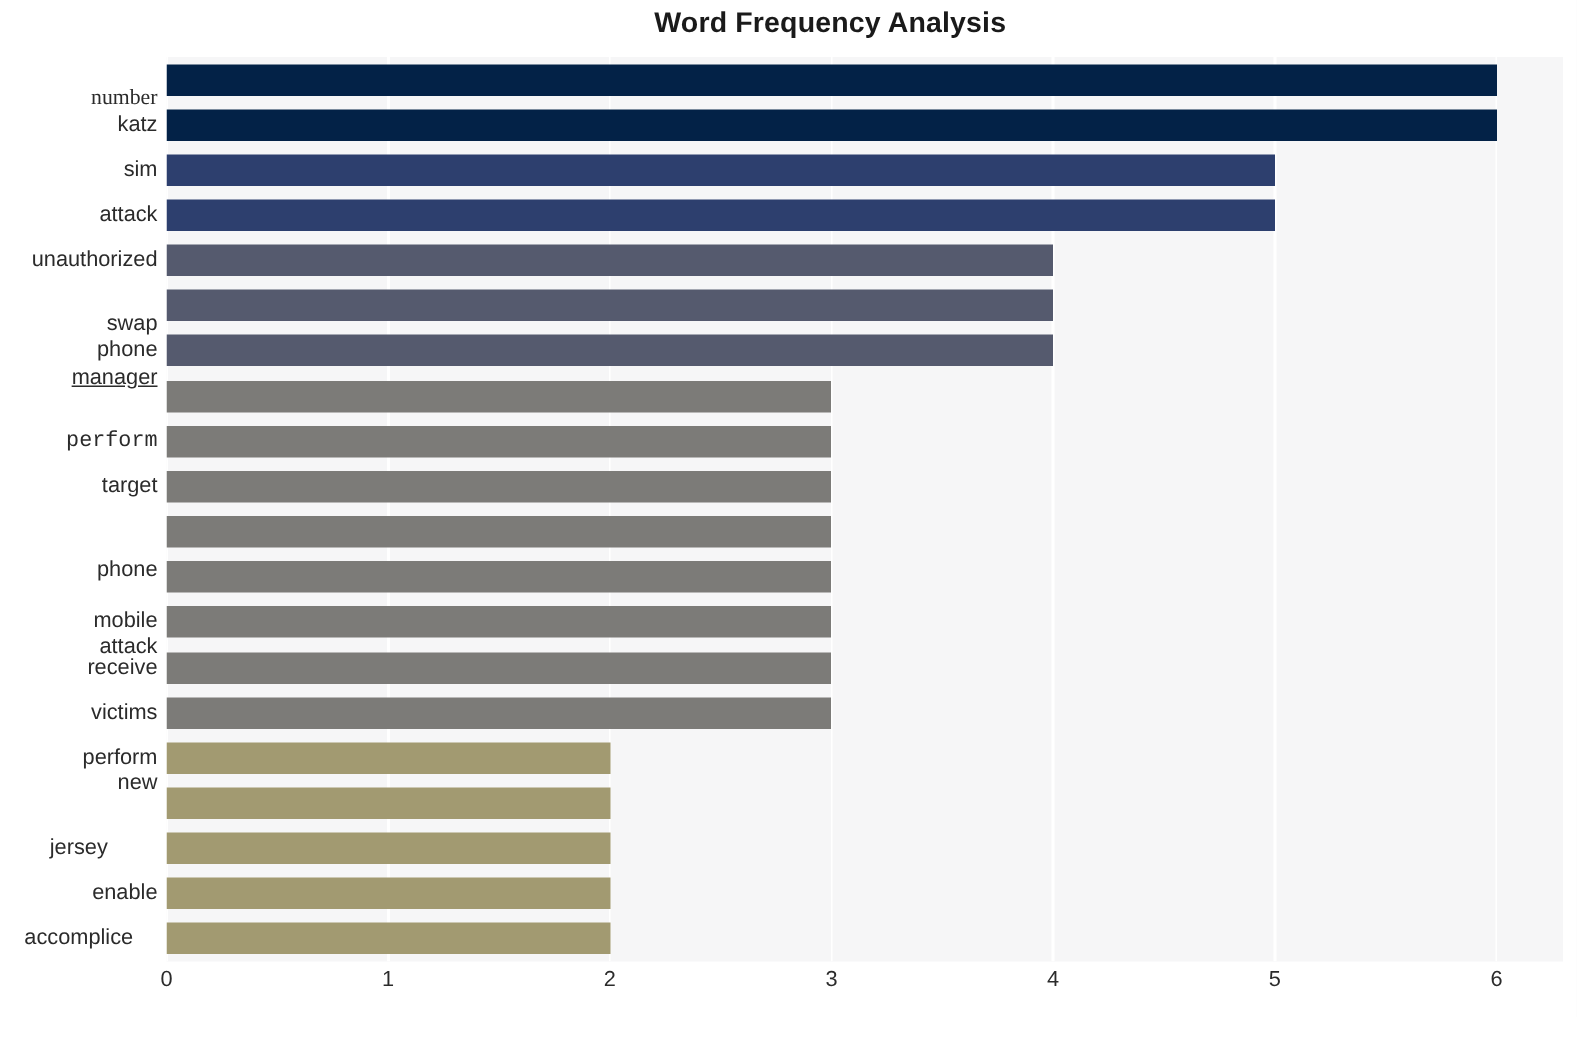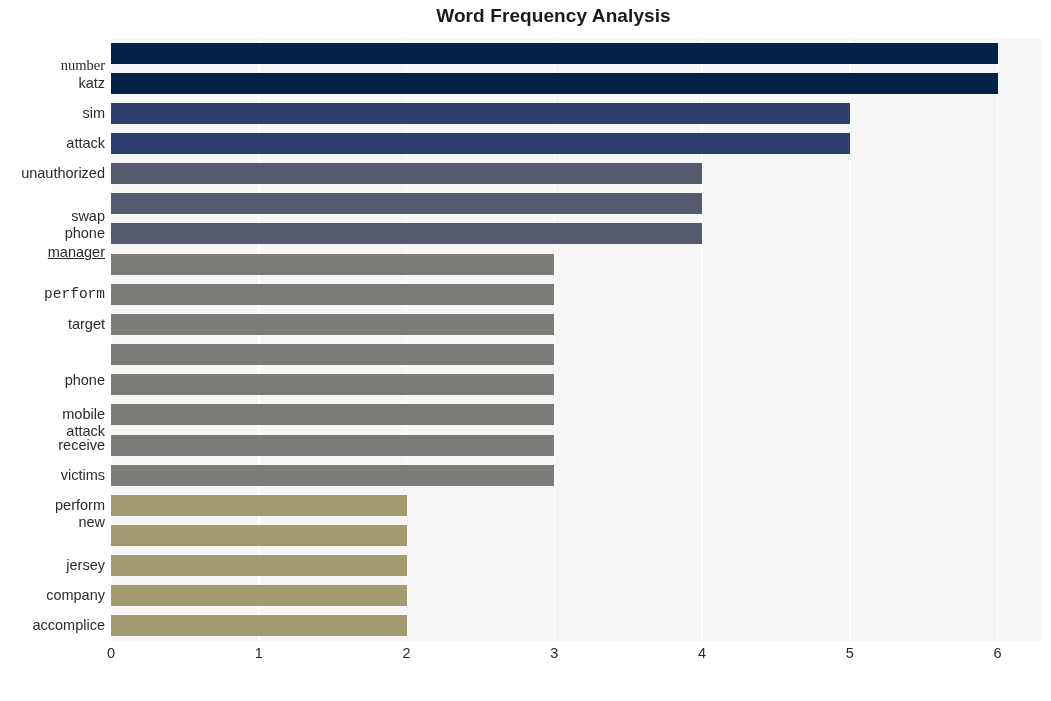--- a/index.html
+++ b/index.html
@@ -161,23 +161,23 @@
       <div class="ylabel" style="top: 204px; text-decoration: underline;">manager</div>
       <div class="ylabel" style="top: 245.775px; font-family: Liberation Mono, monospace;">perform</div>
       <div class="ylabel" style="top: 275.925px;">target</div>
       <div class="ylabel" style="top: 306.075px; margin-top: 26px;">phone</div>
       <div class="ylabel" style="top: 336.225px; margin-top: 47px;">attack</div>
       <div class="ylabel" style="top: 366.375px;">mobile</div>
       <div class="ylabel" style="top: 396.525px;">receive</div>
       <div class="ylabel" style="top: 426.675px;">victims</div>
       <div class="ylabel" style="top: 456.825px;">perform</div>
       <div class="ylabel" style="top: 474px;">new</div>
-      <div class="ylabel" style="top: 517.125px;">jersey</div>
-      <div class="ylabel" style="top: 547.275px;">company</div>
-      <div class="ylabel" style="top: 577.425px;">accomplice</div>
+      <div class="ylabel" style="top: 517.125px; text-align: center;">jersey</div>
+      <div class="ylabel" style="top: 547.275px;">enable</div>
+      <div class="ylabel" style="top: 577.425px; text-align: center;">accomplice</div>
     </div>
 
   <div id="x-labels">
       <div class="xlabel" style="left: 111px;">0</div>
       <div class="xlabel" style="left: 258.778px;">1</div>
       <div class="xlabel" style="left: 406.556px;">2</div>
       <div class="xlabel" style="left: 554.333px;">3</div>
       <div class="xlabel" style="left: 702.111px;">4</div>
       <div class="xlabel" style="left: 849.889px;">5</div>
       <div class="xlabel" style="left: 997.667px;">6</div>

